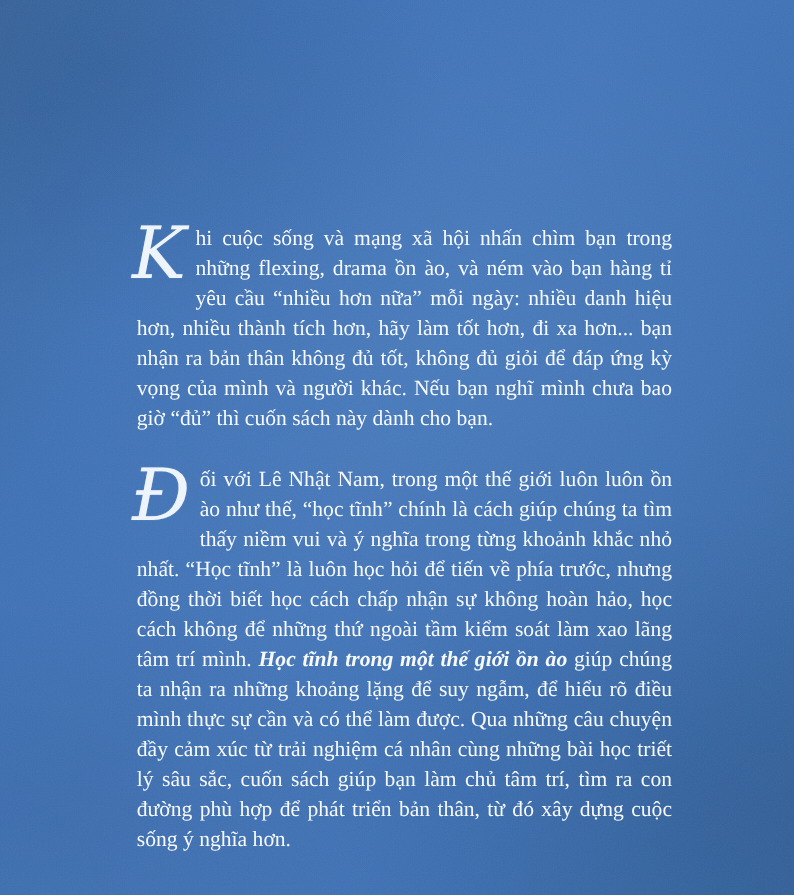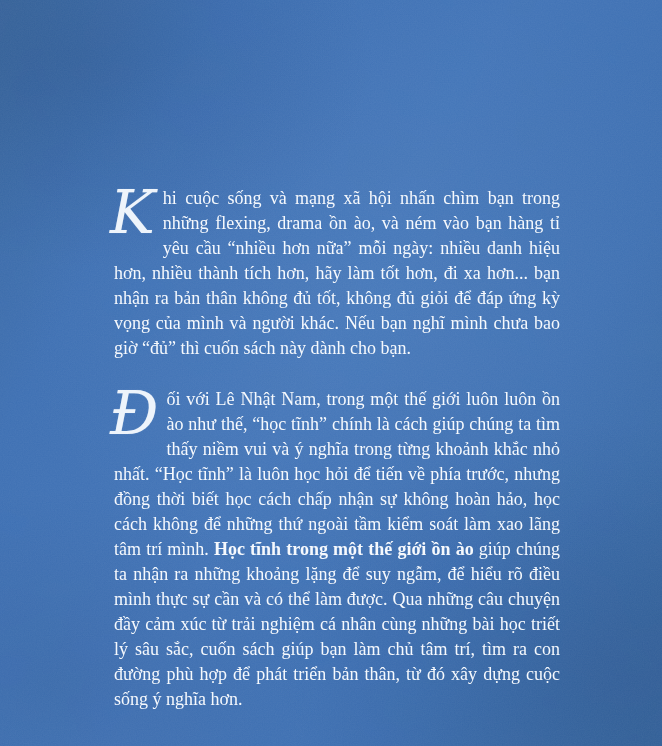--- a/index.html
+++ b/index.html
@@ -61,20 +61,21 @@
     font-size: 60px;
     line-height: 48px;
     height: 50px;
     padding: 2px 8px 0 0;
     margin-left: -4px;
     color: #eef4fb;
     text-shadow: 0 0 1px rgba(255,255,255,0.35);
   }
 
   .title-emphasis {
+    font-style: italic;
     font-weight: bold;
   }
 </style>
 </head>
 <body>
 
 <div class="cover">
 
   <svg class="texture-overlay" width="662" height="746" viewBox="0 0 662 746" xmlns="http://www.w3.org/2000/svg" aria-hidden="true">
     <filter id="fineNoise">

